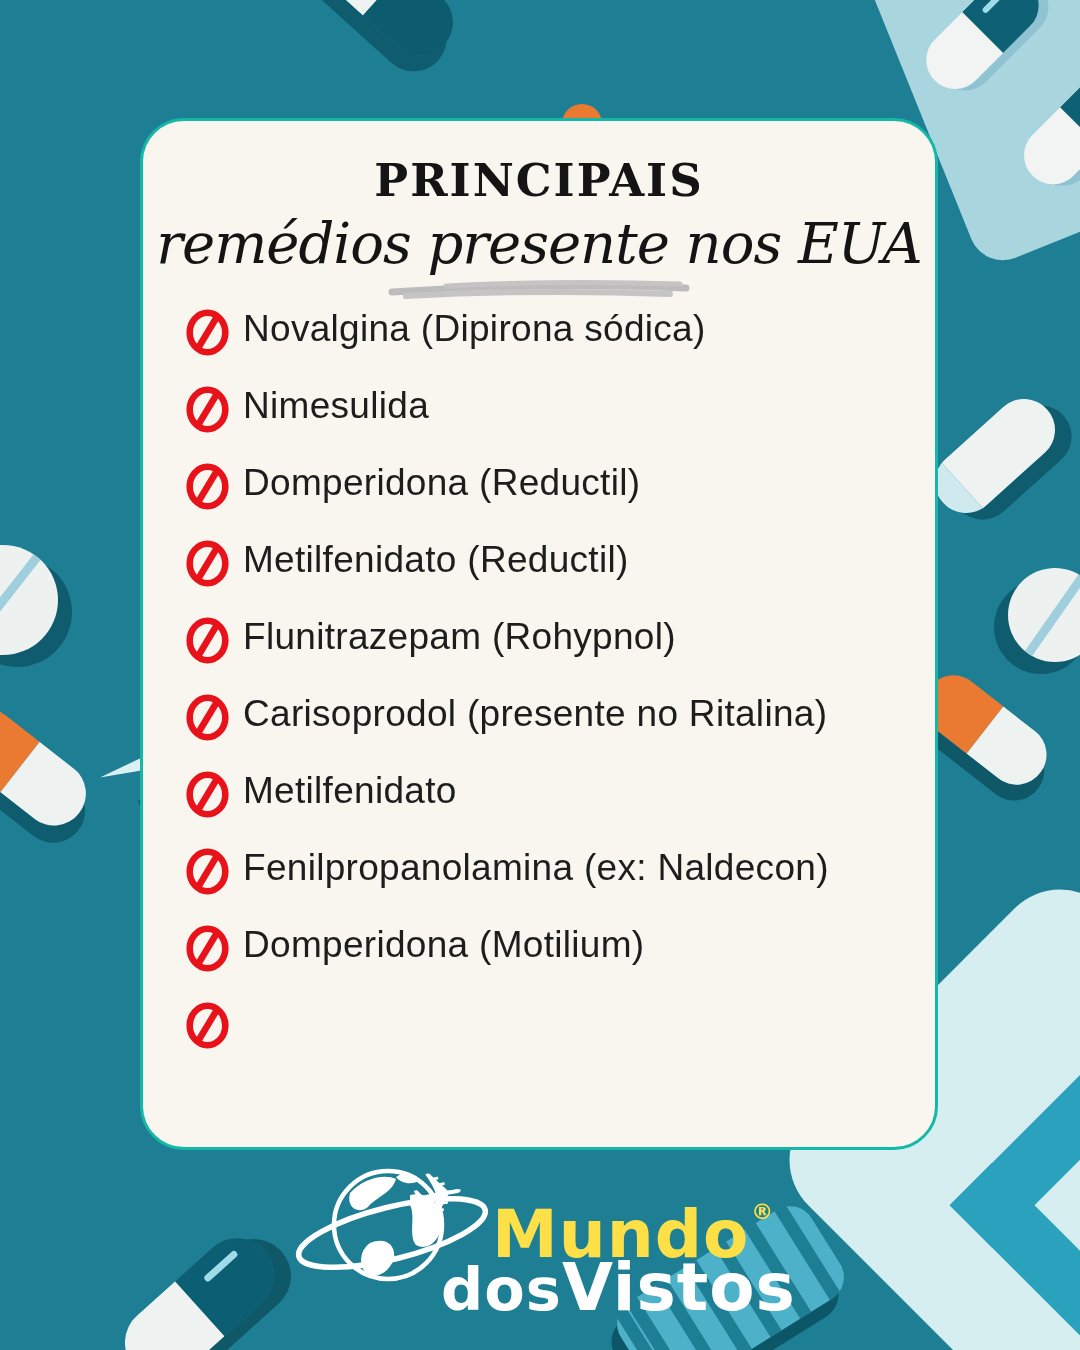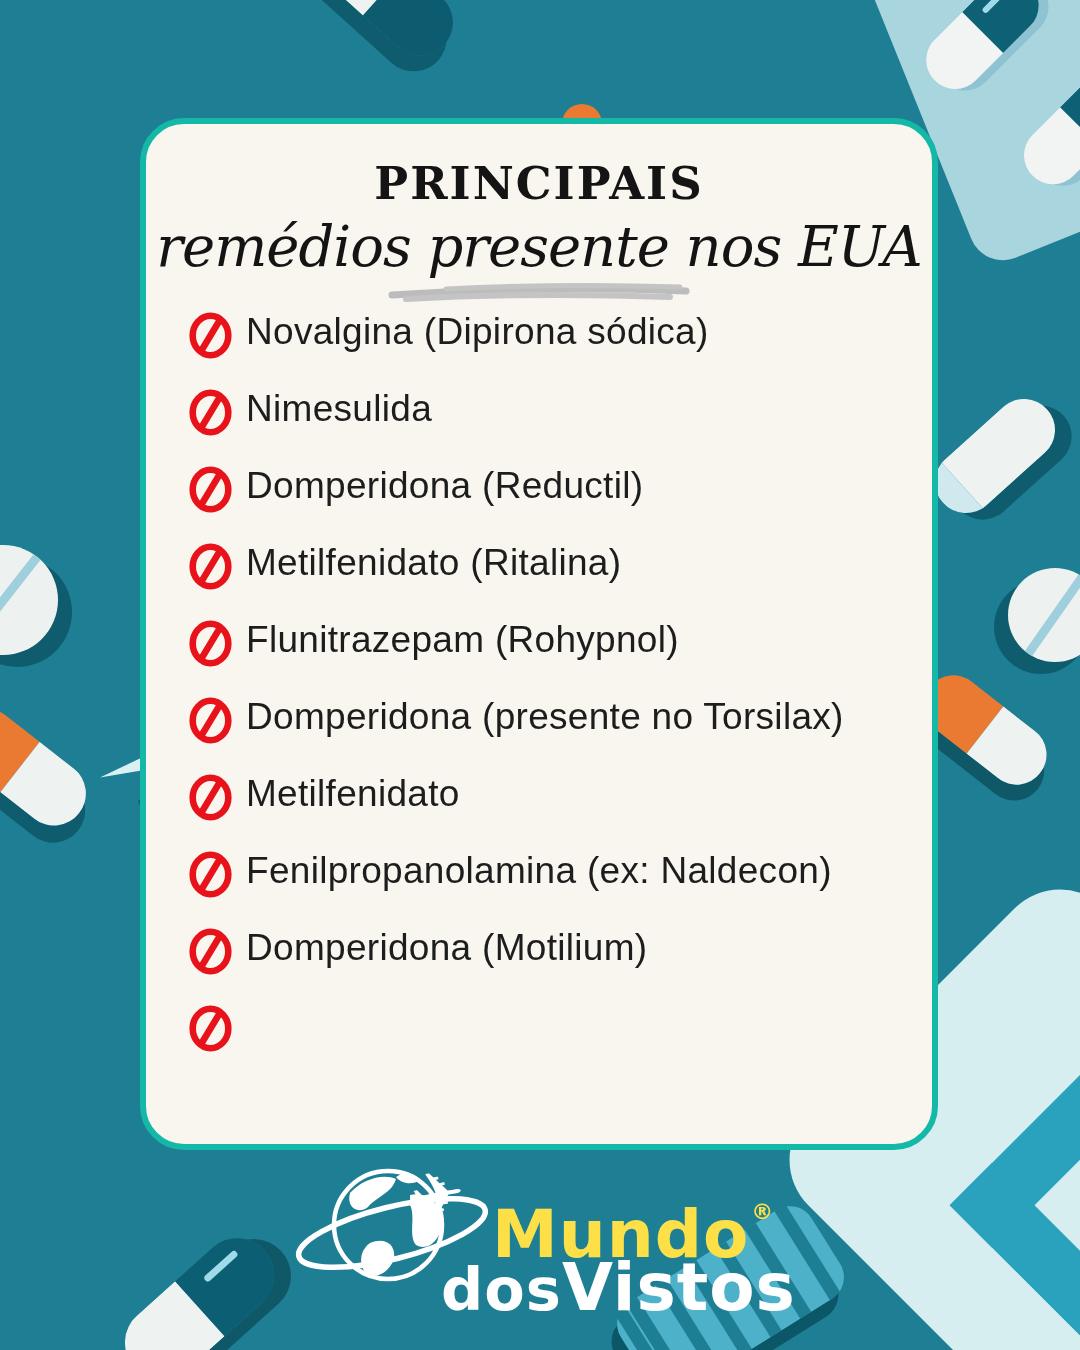--- a/index.html
+++ b/index.html
@@ -22,21 +22,21 @@
                background-image:repeating-linear-gradient(90deg,#1e7f94 0 13px,transparent 13px 35px);
                background-position:22px 0;transform:rotate(-32deg);
                box-shadow:-14px 12px 0 #0c5767;z-index:4;}
   .shard{position:absolute;left:100px;top:748px;width:62px;height:42px;background:#d9f1f3;
          clip-path:polygon(0% 70%,100% 0%,100% 45%);z-index:1;}
   .shard2{position:absolute;left:138px;top:800px;width:26px;height:16px;background:#0c586a;
           clip-path:polygon(0 0,100% 40%,20% 100%);z-index:1;}
   .dot{position:absolute;left:562px;top:104px;width:40px;height:40px;border-radius:50%;background:#ea7a31;z-index:1;}
   
   .card{position:absolute;left:140px;top:118px;width:798px;height:1032px;background:#f9f6ef;
-        border:6px solid #14b8a6;border-radius:44px;box-sizing:border-box;z-index:5;}
+        border:3px solid #14b8a6;border-radius:44px;box-sizing:border-box;z-index:5;}
   .kicker{margin:33px 0 0;text-align:center;font-family:"DejaVu Serif",serif;font-weight:700;
           font-size:45px;letter-spacing:2px;color:#141414;}
   .headline{margin:4px 0 0;text-align:center;font-family:"DejaVu Serif",serif;font-style:italic;
             font-weight:500;font-size:56px;letter-spacing:-1px;color:#141414;white-space:nowrap;}
   .scribble{display:block;margin:2px auto 0;}
   .list{list-style:none;margin:8px 0 0;padding:0 20px 0 42px;}
   .row{display:flex;align-items:flex-start;height:77px;}
   .row .lbl{margin-left:13px;font-size:37px;color:#1d1d1d;letter-spacing:.3px;white-space:nowrap;}
   
   .brand-svg{position:absolute;left:292px;top:1155px;overflow:visible;z-index:6;}
@@ -145,35 +145,35 @@
           <ellipse cx="24" cy="26" rx="19" ry="21" fill="none" stroke="#e8121b" stroke-width="7"></ellipse>
           <line x1="33" y1="11" x2="15" y2="41" stroke="#e8121b" stroke-width="7" stroke-linecap="round"></line>
         </svg>
         <span class="lbl">Domperidona (Reductil)</span>
       </li>
       <li class="row">
         <svg width="45" height="49" viewBox="0 0 48 52">
           <ellipse cx="24" cy="26" rx="19" ry="21" fill="none" stroke="#e8121b" stroke-width="7"></ellipse>
           <line x1="33" y1="11" x2="15" y2="41" stroke="#e8121b" stroke-width="7" stroke-linecap="round"></line>
         </svg>
-        <span class="lbl">Metilfenidato (Ritalina)</span>
+        <span class="lbl">Metilfenidato (Reductil)</span>
       </li>
       <li class="row">
         <svg width="45" height="49" viewBox="0 0 48 52">
           <ellipse cx="24" cy="26" rx="19" ry="21" fill="none" stroke="#e8121b" stroke-width="7"></ellipse>
           <line x1="33" y1="11" x2="15" y2="41" stroke="#e8121b" stroke-width="7" stroke-linecap="round"></line>
         </svg>
         <span class="lbl">Flunitrazepam (Rohypnol)</span>
       </li>
       <li class="row">
         <svg width="45" height="49" viewBox="0 0 48 52">
           <ellipse cx="24" cy="26" rx="19" ry="21" fill="none" stroke="#e8121b" stroke-width="7"></ellipse>
           <line x1="33" y1="11" x2="15" y2="41" stroke="#e8121b" stroke-width="7" stroke-linecap="round"></line>
         </svg>
-        <span class="lbl">Domperidona (presente no Torsilax)</span>
+        <span class="lbl">Carisoprodol (presente no Ritalina)</span>
       </li>
       <li class="row">
         <svg width="45" height="49" viewBox="0 0 48 52">
           <ellipse cx="24" cy="26" rx="19" ry="21" fill="none" stroke="#e8121b" stroke-width="7"></ellipse>
           <line x1="33" y1="11" x2="15" y2="41" stroke="#e8121b" stroke-width="7" stroke-linecap="round"></line>
         </svg>
         <span class="lbl">Metilfenidato</span>
       </li>
       <li class="row">
         <svg width="45" height="49" viewBox="0 0 48 52">

